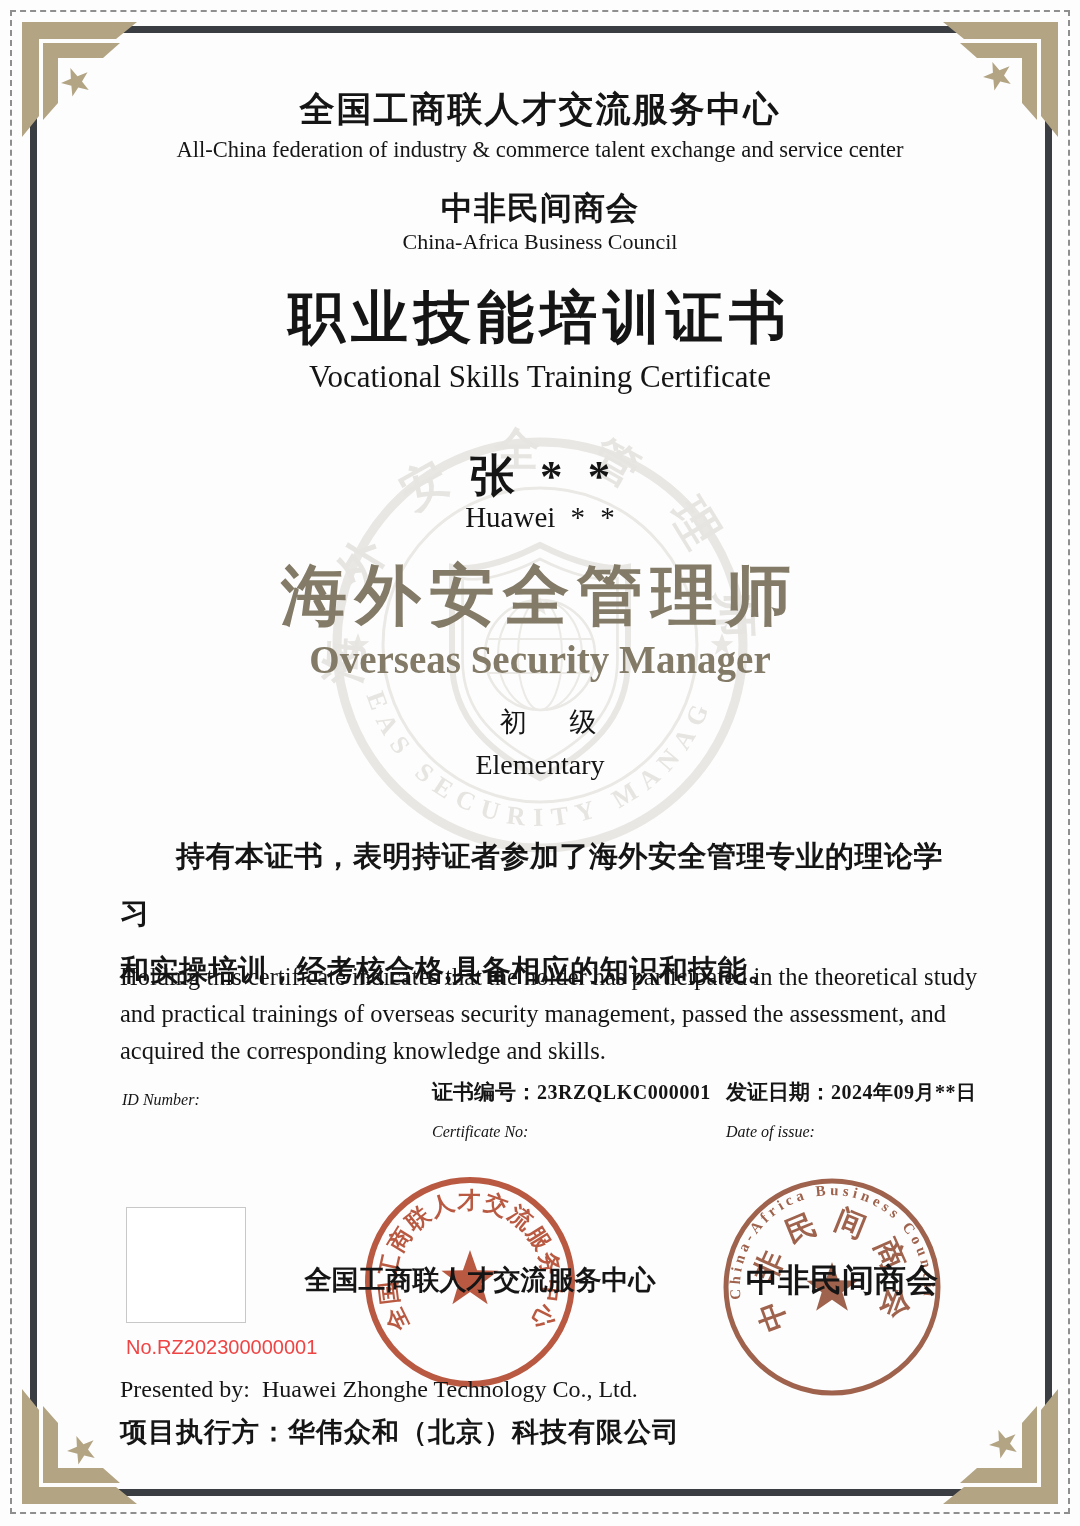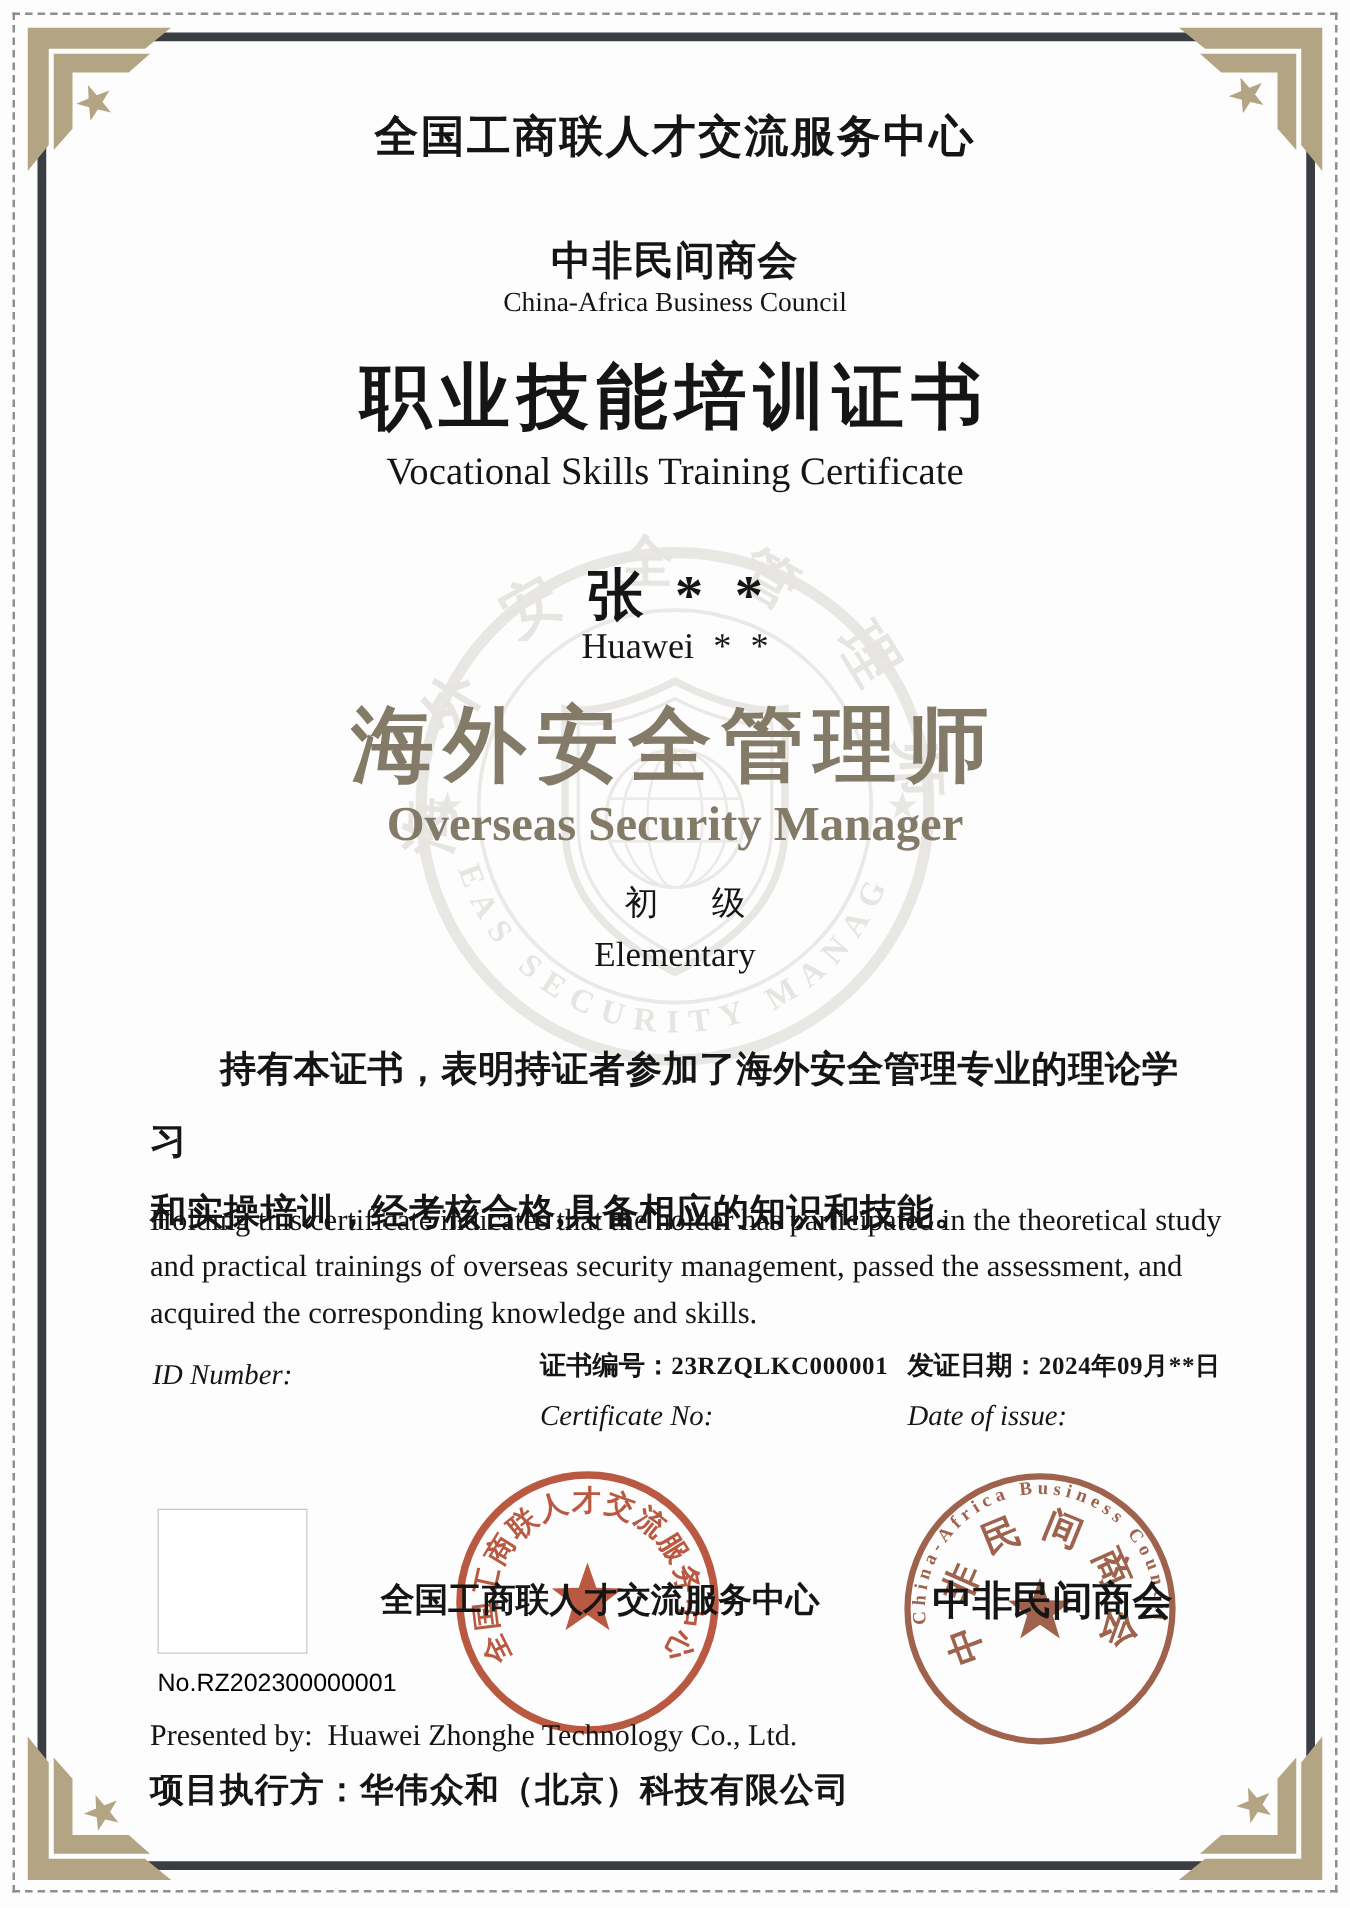--- a/index.html
+++ b/index.html
@@ -36,25 +36,25 @@
   
   .para-cn{left:120px;top:828px;width:852px;font-size:29px;font-weight:700;line-height:57px;letter-spacing:.5px;}
   .para-cn .ind{text-indent:56px;}
   .para-en{left:120px;top:944px;width:862px;font-size:24.5px;line-height:37px;margin-top:14px;}
 
   
   .f-col{position:absolute;top:1076px;}
   .f1{left:122px;} .f2{left:432px;} .f3{left:726px;}
   .f-cn{font-size:21px;font-weight:700;line-height:32px;white-space:pre;}
   .f-val{font-size:20px;letter-spacing:.5px;}
-  .f-en{font-size:23px;font-style:italic;margin-top:10px;line-height:28px;}
+  .f-en{font-size:16px;font-style:italic;margin-top:10px;line-height:28px;}
 
   
   .qr{left:126px;top:1207px;width:118px;height:114px;border:1px solid #c8c8c8;background:#fff;}
-  .serial{left:126px;top:1336px;font-size:20px;color:#000000;
+  .serial{left:126px;top:1336px;font-size:20px;color:#ef4444;
           font-family:"Liberation Sans","DejaVu Sans",sans-serif;}
 
   
   .seal-l{left:360px;top:1172px;width:220px;height:220px;opacity:.9;}
   .seal-r{left:719px;top:1174px;width:226px;height:226px;opacity:.9;}
   .ov-left{left:303px;top:1262px;width:354px;font-size:27px;font-weight:700;text-align:center;z-index:3;}
   .ov-right{left:742px;top:1259px;width:200px;font-size:32px;font-weight:700;text-align:center;z-index:3;}
 
   
   .pres-cn{left:120px;top:1414px;font-size:27px;font-weight:700;letter-spacing:1px;}
@@ -108,20 +108,21 @@
     <path d="M0,-1 L0.236,-0.324 L0.951,-0.309 L0.382,0.124 L0.588,0.809 L0,0.4 L-0.588,0.809 L-0.382,0.124 L-0.951,-0.309 L-0.236,-0.324 Z" transform="translate(0,-38) scale(10)" fill="#e8e6e2"></path>
     <text style="font-family:'Liberation Serif',serif;font-weight:700;font-size:46px;letter-spacing:46px;fill:#e6e4e0;">
       <textPath href="#wmArcTop" xlink:href="#wmArcTop" startOffset="50%" text-anchor="middle">海外安全管理师</textPath>
     </text>
     <text style="font-family:'Liberation Serif',serif;font-weight:700;font-size:26px;letter-spacing:9px;fill:#e6e4e0;">
       <textPath href="#wmArcBot" xlink:href="#wmArcBot" startOffset="50%" text-anchor="middle">OVERSEAS SECURITY MANAGEMENT</textPath>
     </text>
   </svg>
 
   <div class="abs ctr h-cn1">全国工商联人才交流服务中心</div>
+  <div class="abs ctr h-en1">All-China federation of industry &amp; commerce talent exchange and service center</div>
   <div class="abs ctr h-cn2">中非民间商会</div>
   <div class="abs ctr h-en2">China-Africa Business Council</div>
   <div class="abs ctr t-cn">职业技能培训证书</div>
   <div class="abs ctr t-en">Vocational Skills Training Certificate</div>
 
   <div class="abs ctr n-cn">张 * *</div>
   <div class="abs ctr n-en">Huawei *  *</div>
 
   <div class="abs ctr p-cn">海外安全管理师</div>
   <div class="abs ctr p-en">Overseas Security Manager</div>

